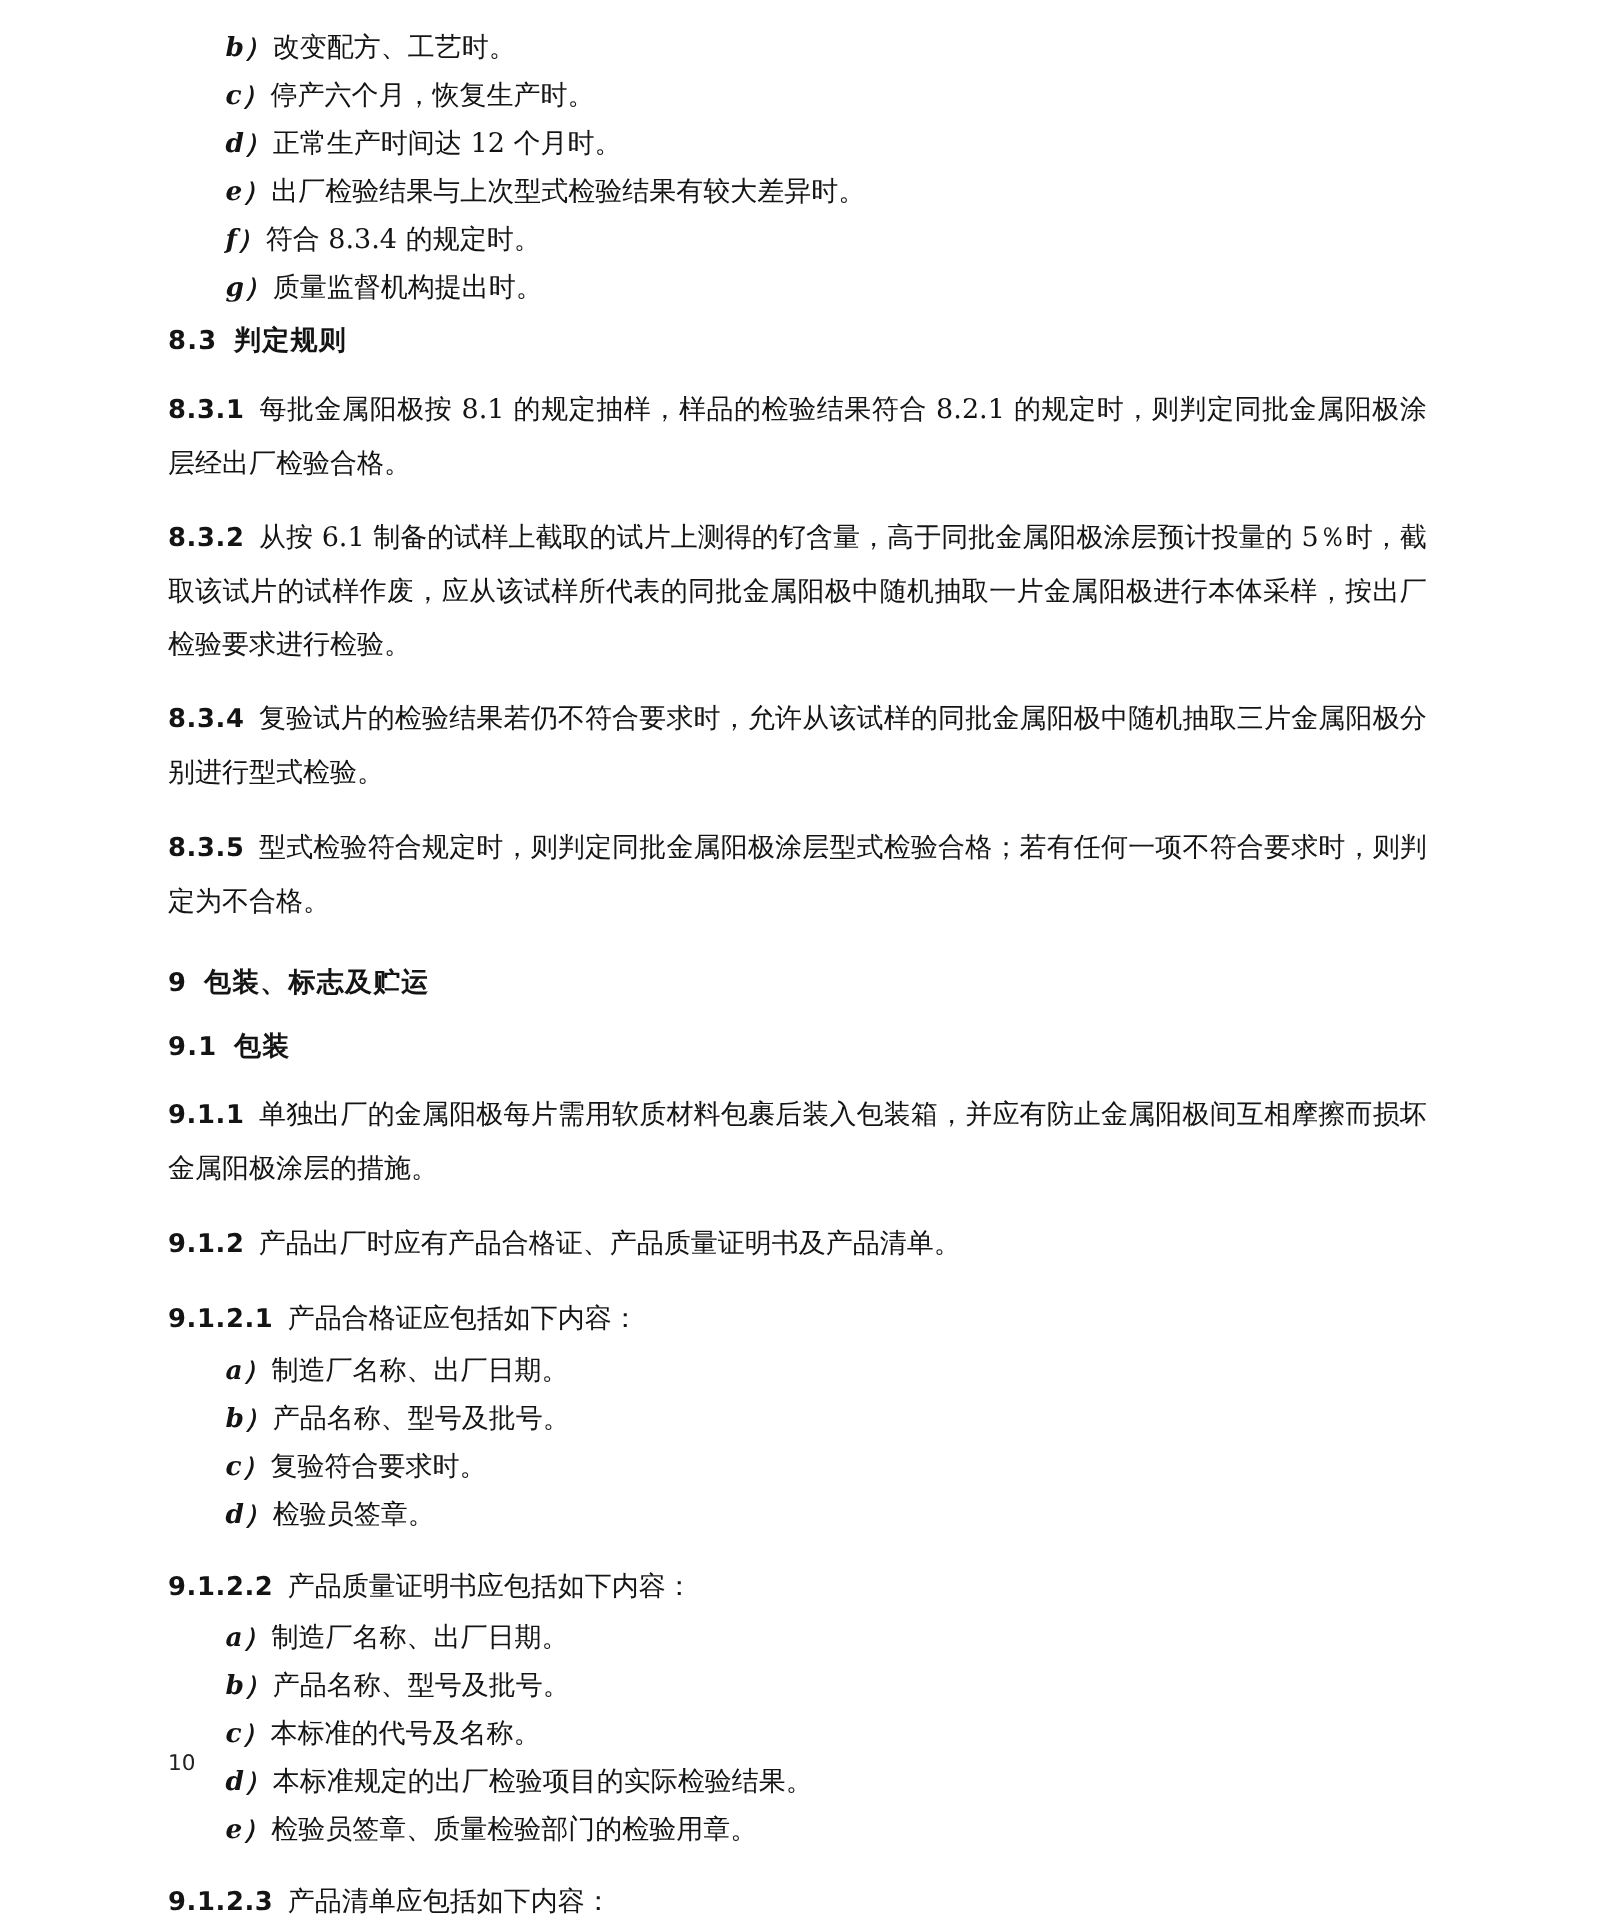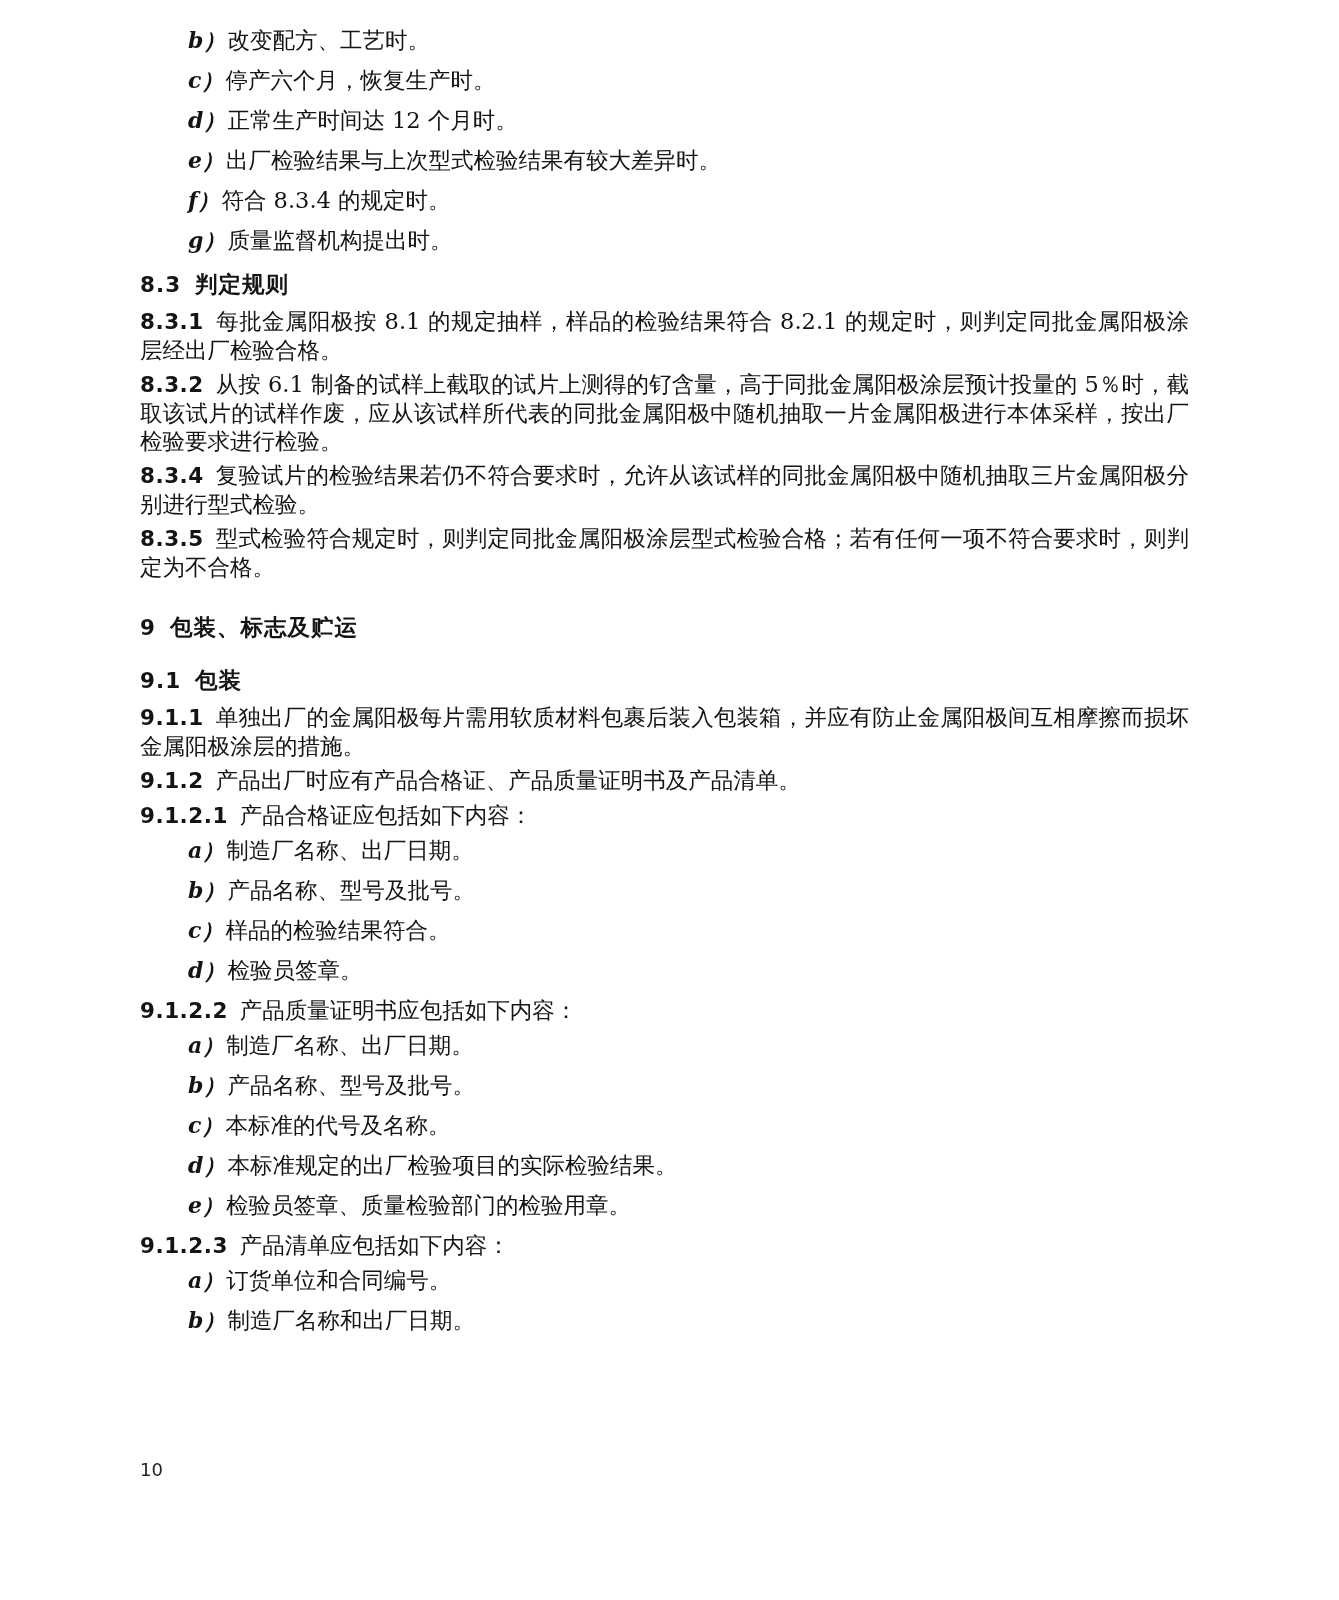--- a/index.html
+++ b/index.html
@@ -32,24 +32,24 @@
   .item .mk {
     font-family: "DejaVu Serif", "Liberation Serif", serif;
     font-weight: bold;
     font-style: italic;
     font-size: 22px;
     padding-right: 2px;
   }
   
   .clause {
     font-size: 22.5px;
-    line-height: 28px;
+    line-height: 44px;
     text-align: justify;
     text-justify: inter-ideograph;
-    margin-top: 6px;
+    margin-top: 18px;
   }
   .clause .num {
     font-weight: bold;
     font-family: "DejaVu Sans", "Liberation Sans", sans-serif;
     font-size: 21.5px;
     letter-spacing: 0.5px;
     padding-right: 12px;
   }
   .clause .body {
   }
@@ -149,21 +149,21 @@
     <span class="num">9.1.2.1</span><span class="body">产品合格证应包括如下内容：</span>
   </div>
   <div>
     <div class="item">
       <span class="mk">a）</span><span>制造厂名称、出厂日期。</span>
     </div>
     <div class="item">
       <span class="mk">b）</span><span>产品名称、型号及批号。</span>
     </div>
     <div class="item">
-      <span class="mk">c）</span><span>样品的检验结果符合。</span>
+      <span class="mk">c）</span><span>复验符合要求时。</span>
     </div>
     <div class="item">
       <span class="mk">d）</span><span>检验员签章。</span>
     </div>
   </div>
 
   <div class="clause">
     <span class="num">9.1.2.2</span><span class="body">产品质量证明书应包括如下内容：</span>
   </div>
   <div>

